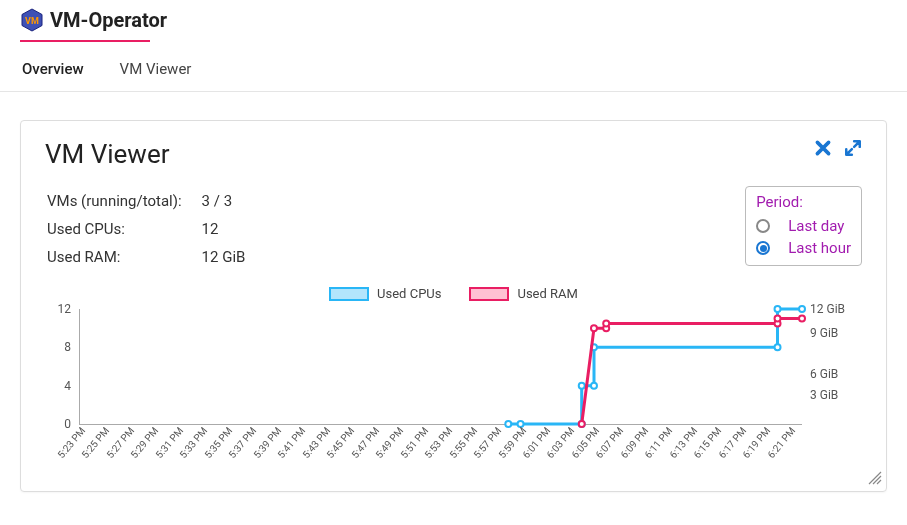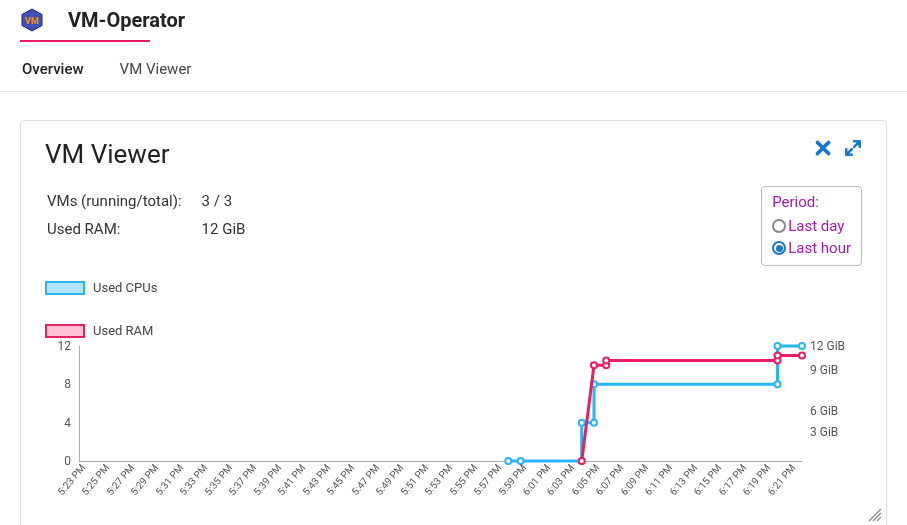--- a/index.html
+++ b/index.html
@@ -1,41 +1,41 @@
 <!DOCTYPE html>
 <html><head>
 <meta charset="utf-8">
 <style>
   * { box-sizing: border-box; margin: 0; padding: 0; }
   body { font-family: -apple-system, BlinkMacSystemFont, "Segoe UI", Roboto, sans-serif; background: #fff; color: #333; width: 907px; }
   .topbar { border-bottom: 1px solid #e5e5e5; padding: 8px 20px 0 20px; }
-  .brand { display: flex; align-items: center; gap: 24px; padding-bottom: 6px; }
+  .brand { display: flex; align-items: center; gap: 6px; padding-bottom: 6px; }
   .brand-logo { width: 24px; height: 24px; }
   .brand-title { font-size: 20px; font-weight: 700; color: #222; }
   .brand-underline { height: 2px; width: 130px; background: #e91e63; margin-top: 2px; }
   .tabs { display: flex; gap: 32px; padding-top: 8px; }
   .tab { padding: 10px 2px; font-size: 15px; color: #444; cursor: pointer; border-bottom: 3px solid transparent; }
   .tab.active { color: #222; font-weight: 500; }
   .card-wrap { padding: 28px 20px 10px 20px; }
   .card { border: 1px solid #ddd; border-radius: 4px; padding: 18px 24px 22px 24px; position: relative; box-shadow: 0 1px 2px rgba(0,0,0,0.04); }
   .card-header { display: flex; align-items: flex-start; justify-content: space-between; }
   .card-title { font-size: 26px; font-weight: 400; color: #222; }
   .card-actions { display: flex; gap: 12px; color: #1976d2; }
   .icon-btn { cursor: pointer; }
   .stats-row { display: flex; align-items: flex-start; justify-content: space-between; margin-top: 17px; }
   .stats { font-size: 15px; color: #333; }
   .stats table td { padding: 4px 0; }
   .stats table td:first-child { padding-right: 18px; min-width: 140px; }
   .period-box { border: 1px solid #bbb; border-radius: 4px; padding: 6px 10px; font-size: 15px; color: #a21caf; }
   .period-box .ptitle { margin-bottom: 4px; }
-  .period-opt { display: flex; align-items: center; gap: 2px; padding: 2px 0; cursor: pointer; }
+  .period-opt { display: flex; align-items: center; gap: 18px; padding: 2px 0; cursor: pointer; }
   .radio { width: 14px; height: 14px; border: 2px solid #888; border-radius: 50%; display: inline-flex; align-items: center; justify-content: center; }
   .radio.sel { border-color: #1976d2; }
   .radio.sel::after { content: ""; width: 7px; height: 7px; background: #1976d2; border-radius: 50%; }
-  .legend { display: flex; justify-content: center; gap: 28px; margin-top: 14px; font-size: 13px; color: #444; flex-direction: column; }
+  .legend { display: flex; justify-content: center; gap: 28px; margin-top: 14px; font-size: 13px; color: #444; }
   .legend .lg { display: flex; align-items: center; gap: 8px; }
   .swatch { width: 40px; height: 14px; border: 2px solid; }
   .swatch.cpu { background: #b3e5fc; border-color: #29b6f6; }
   .swatch.ram { background: #ffc1d3; border-color: #e91e63; }
   .chart-area { position: relative; margin-top: 8px; height: 160px; }
   .plot { position: absolute; left: 34px; right: 60px; top: 0; bottom: 44px; border-left: 1px solid #aaa; border-bottom: 1px solid #aaa; }
   .yleft { position: absolute; left: 0; top: 0; bottom: 44px; width: 30px; font-size: 12px; color: #555; }
   .yleft span { position: absolute; right: 4px; transform: translateY(-50%); }
   .yright { position: absolute; right: 0; top: 0; bottom: 44px; width: 56px; font-size: 12px; color: #555; }
   .yright span { position: absolute; left: 4px; transform: translateY(-50%); }
@@ -80,20 +80,24 @@
       </div>
     </div>
 
     <div class="stats-row">
       <div class="stats">
         <table>
           <tbody>
               <tr>
             <td>VMs (running/total):</td>
             <td>3 / 3</td>
+          </tr>
+          <tr>
+            <td>Used CPUs:</td>
+            <td>12</td>
           </tr>
           <tr>
             <td>Used RAM:</td>
             <td>12 GiB</td>
           </tr>
         </tbody>
           </table>
       </div>
       <div class="period-box">
         <div class="ptitle">Period:</div>

